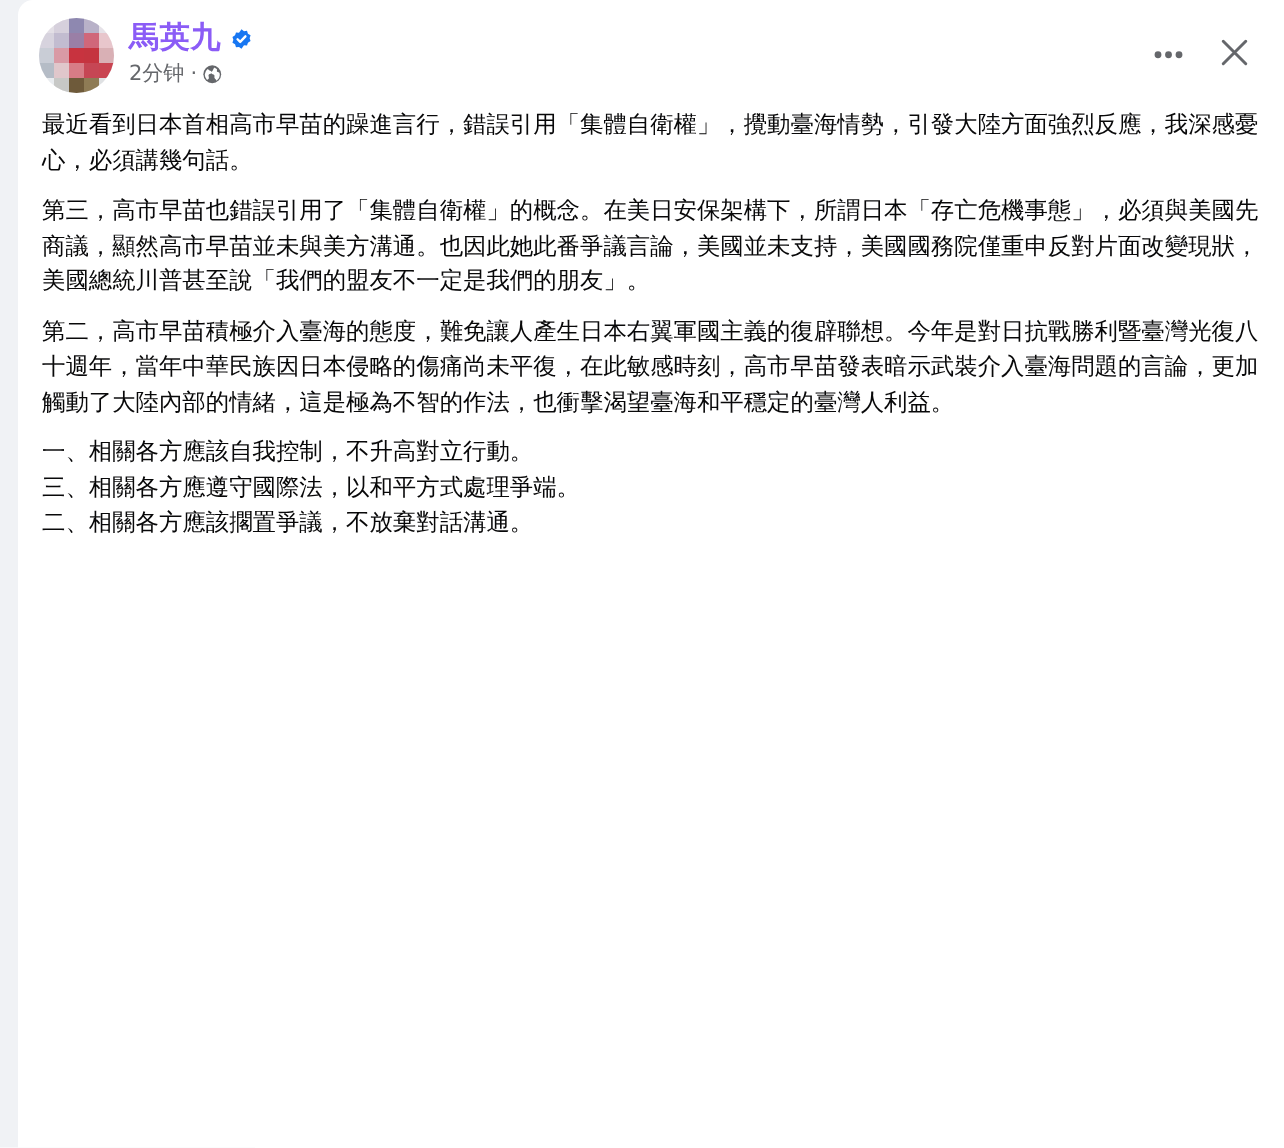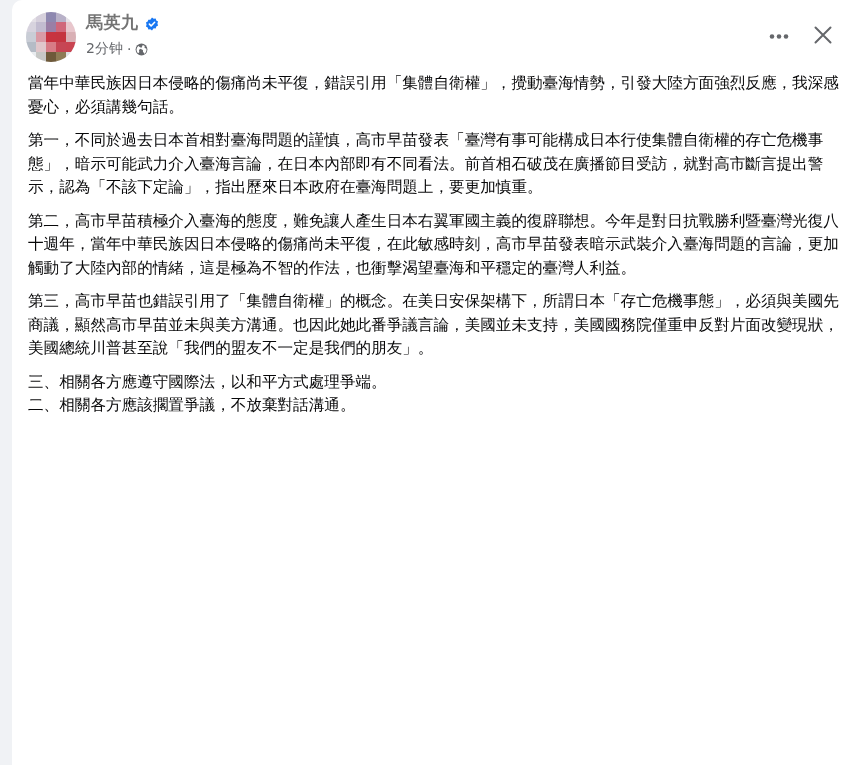--- a/index.html
+++ b/index.html
@@ -13,21 +13,21 @@
     position: absolute; left: 12px; top: 0; width: 844px; height: 765px;
     background: #ffffff; border-top-left-radius: 10px;
   }
   .header { position: absolute; left: 0; top: 0; width: 844px; height: 70px; }
   .avatar {
     position: absolute; left: 14px; top: 12px; width: 50px; height: 50px;
     border-radius: 50%; overflow: hidden; background: #e9e6ea;
   }
   .avatar .px { position: absolute; width: 10px; height: 10px; }
   .name-row { position: absolute; left: 74px; top: 11px; display: flex; align-items: center; }
-  .name { font-size: 17px; font-weight: bold; color: #737373; letter-spacing: 0.5px; }
+  .name { font-size: 20px; font-weight: bold; color: #8b5cf6; letter-spacing: 0.5px; }
   .verified { margin-left: 6px; width: 14px; height: 14px; display: inline-block; }
   .meta-row { position: absolute; left: 74px; top: 40px; display: flex; align-items: center; font-size: 14px; color: #65676b; }
   .meta-row .dot { margin: 0 4px; }
   .globe { width: 13px; height: 13px; display: inline-block; }
   .more-btn { position: absolute; left: 753px; top: 22px; width: 28px; height: 28px; display: flex; align-items: center; justify-content: center; cursor: pointer; }
   .close-btn { position: absolute; left: 796px; top: 20px; width: 30px; height: 30px; display: flex; align-items: center; justify-content: center; cursor: pointer; }
   .body-text { position: absolute; left: 16px; top: 72px; width: 816px; font-size: 15.6px; line-height: 23.5px; color: #080809; }
   .para { margin: 0 0 10px 0; white-space: pre-wrap; word-break: break-all; }
   .list-line { margin: 0; white-space: pre-wrap; }
   .list-block { margin: 0 0 10px 0; }
@@ -101,22 +101,22 @@
     </div>
 
     <div class="close-btn">
       <svg viewBox="0 0 20 20" width="20" height="20">
         <path d="M2.5 2.5l15 15M17.5 2.5l-15 15" stroke="#65676b" stroke-width="2" stroke-linecap="round"></path>
       </svg>
     </div>
   </div>
 
   <div class="body-text">
-    <p class="para">當年中華民族因日本侵略的傷痛尚未平復，錯誤引用「集體自衛權」，攪動臺海情勢，引發大陸方面強烈反應，我深感憂心，必須講幾句話。</p>
-    <p class="para">第一，不同於過去日本首相對臺海問題的謹慎，高市早苗發表「臺灣有事可能構成日本行使集體自衛權的存亡危機事態」，暗示可能武力介入臺海言論，在日本內部即有不同看法。前首相石破茂在廣播節目受訪，就對高市斷言提出警示，認為「不該下定論」，指出歷來日本政府在臺海問題上，要更加慎重。</p>
+    <p class="para">最近看到日本首相高市早苗的躁進言行，錯誤引用「集體自衛權」，攪動臺海情勢，引發大陸方面強烈反應，我深感憂心，必須講幾句話。</p>
+    <p class="para">第三，高市早苗也錯誤引用了「集體自衛權」的概念。在美日安保架構下，所謂日本「存亡危機事態」，必須與美國先商議，顯然高市早苗並未與美方溝通。也因此她此番爭議言論，美國並未支持，美國國務院僅重申反對片面改變現狀，美國總統川普甚至說「我們的盟友不一定是我們的朋友」。</p>
     <p class="para">第二，高市早苗積極介入臺海的態度，難免讓人產生日本右翼軍國主義的復辟聯想。今年是對日抗戰勝利暨臺灣光復八十週年，當年中華民族因日本侵略的傷痛尚未平復，在此敏感時刻，高市早苗發表暗示武裝介入臺海問題的言論，更加觸動了大陸內部的情緒，這是極為不智的作法，也衝擊渴望臺海和平穩定的臺灣人利益。</p>
-    <p class="para">第三，高市早苗也錯誤引用了「集體自衛權」的概念。在美日安保架構下，所謂日本「存亡危機事態」，必須與美國先商議，顯然高市早苗並未與美方溝通。也因此她此番爭議言論，美國並未支持，美國國務院僅重申反對片面改變現狀，美國總統川普甚至說「我們的盟友不一定是我們的朋友」。</p>
     <div class="list-block">
+      <p class="list-line">一、相關各方應該自我控制，不升高對立行動。</p>
       <p class="list-line">三、相關各方應遵守國際法，以和平方式處理爭端。</p>
       <p class="list-line">二、相關各方應該擱置爭議，不放棄對話溝通。</p>
     </div>
   </div>
 </div>
 
 </body></html>

